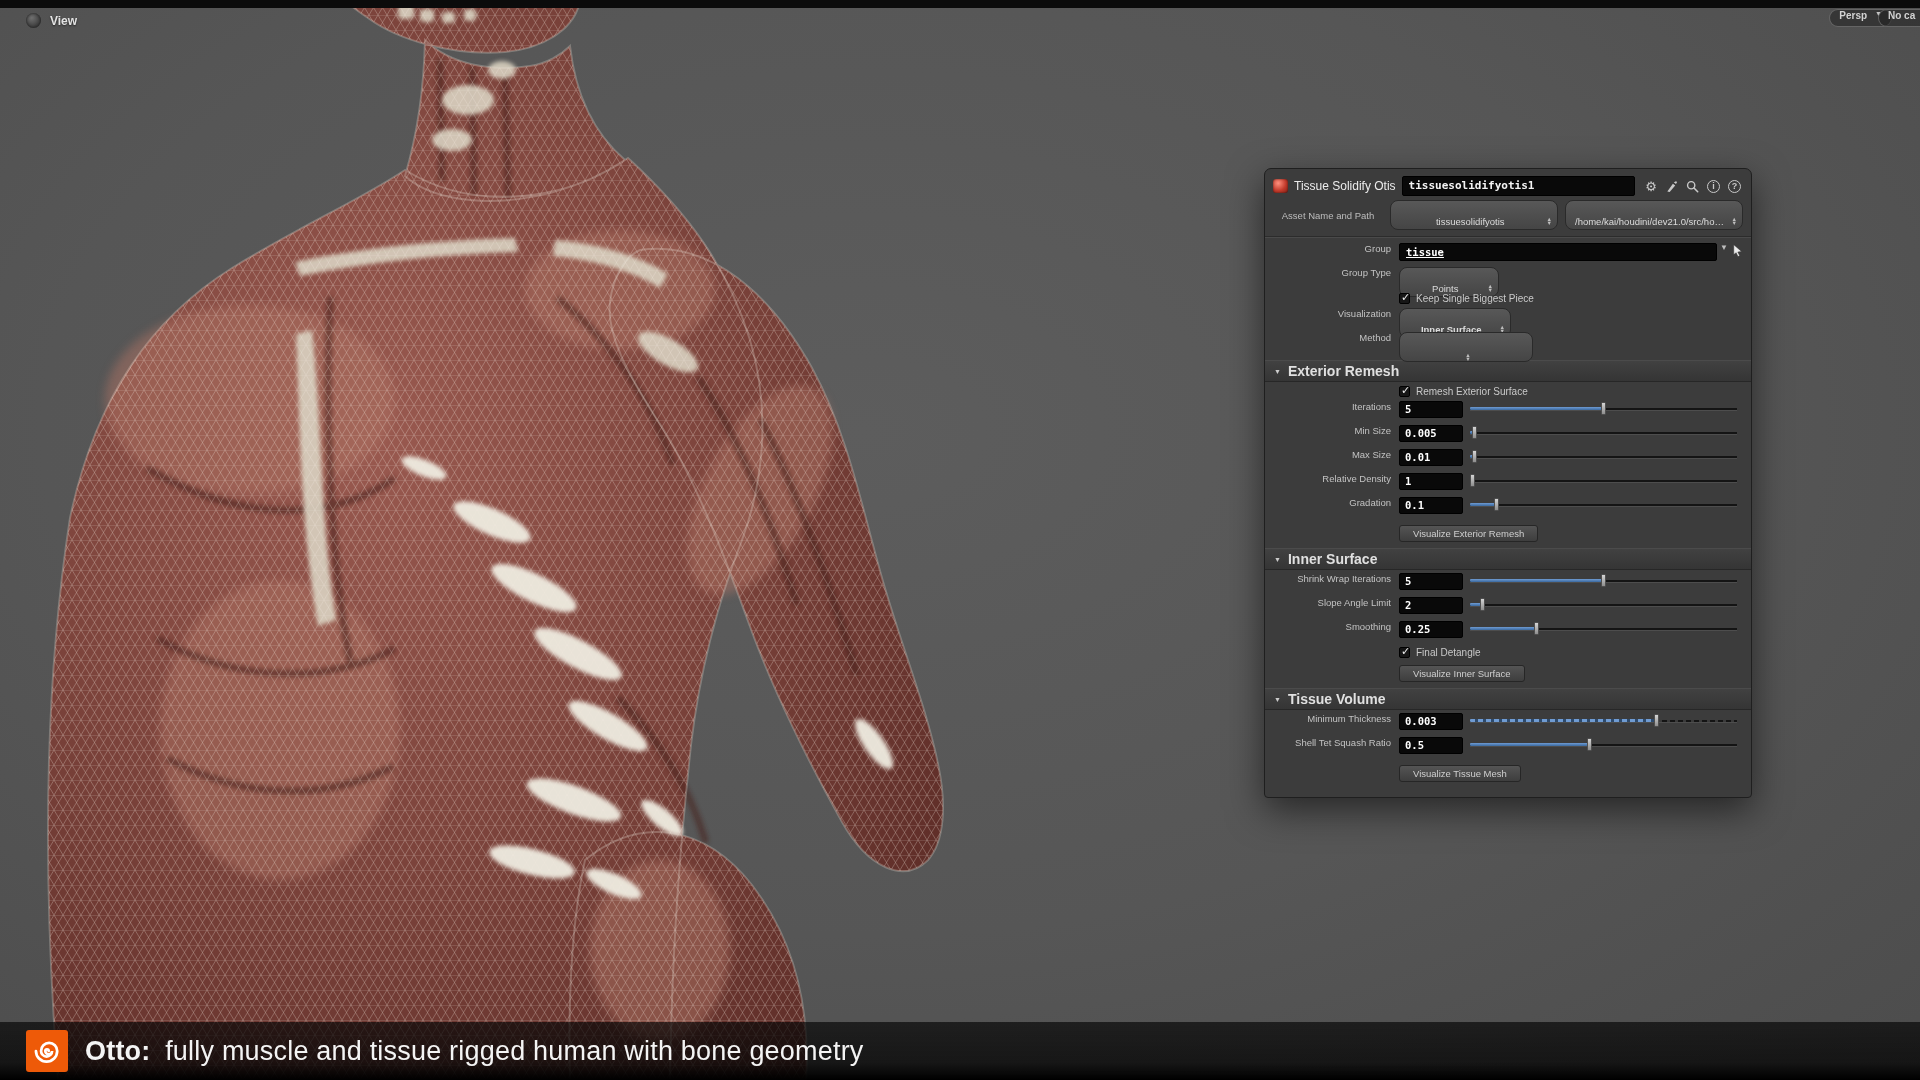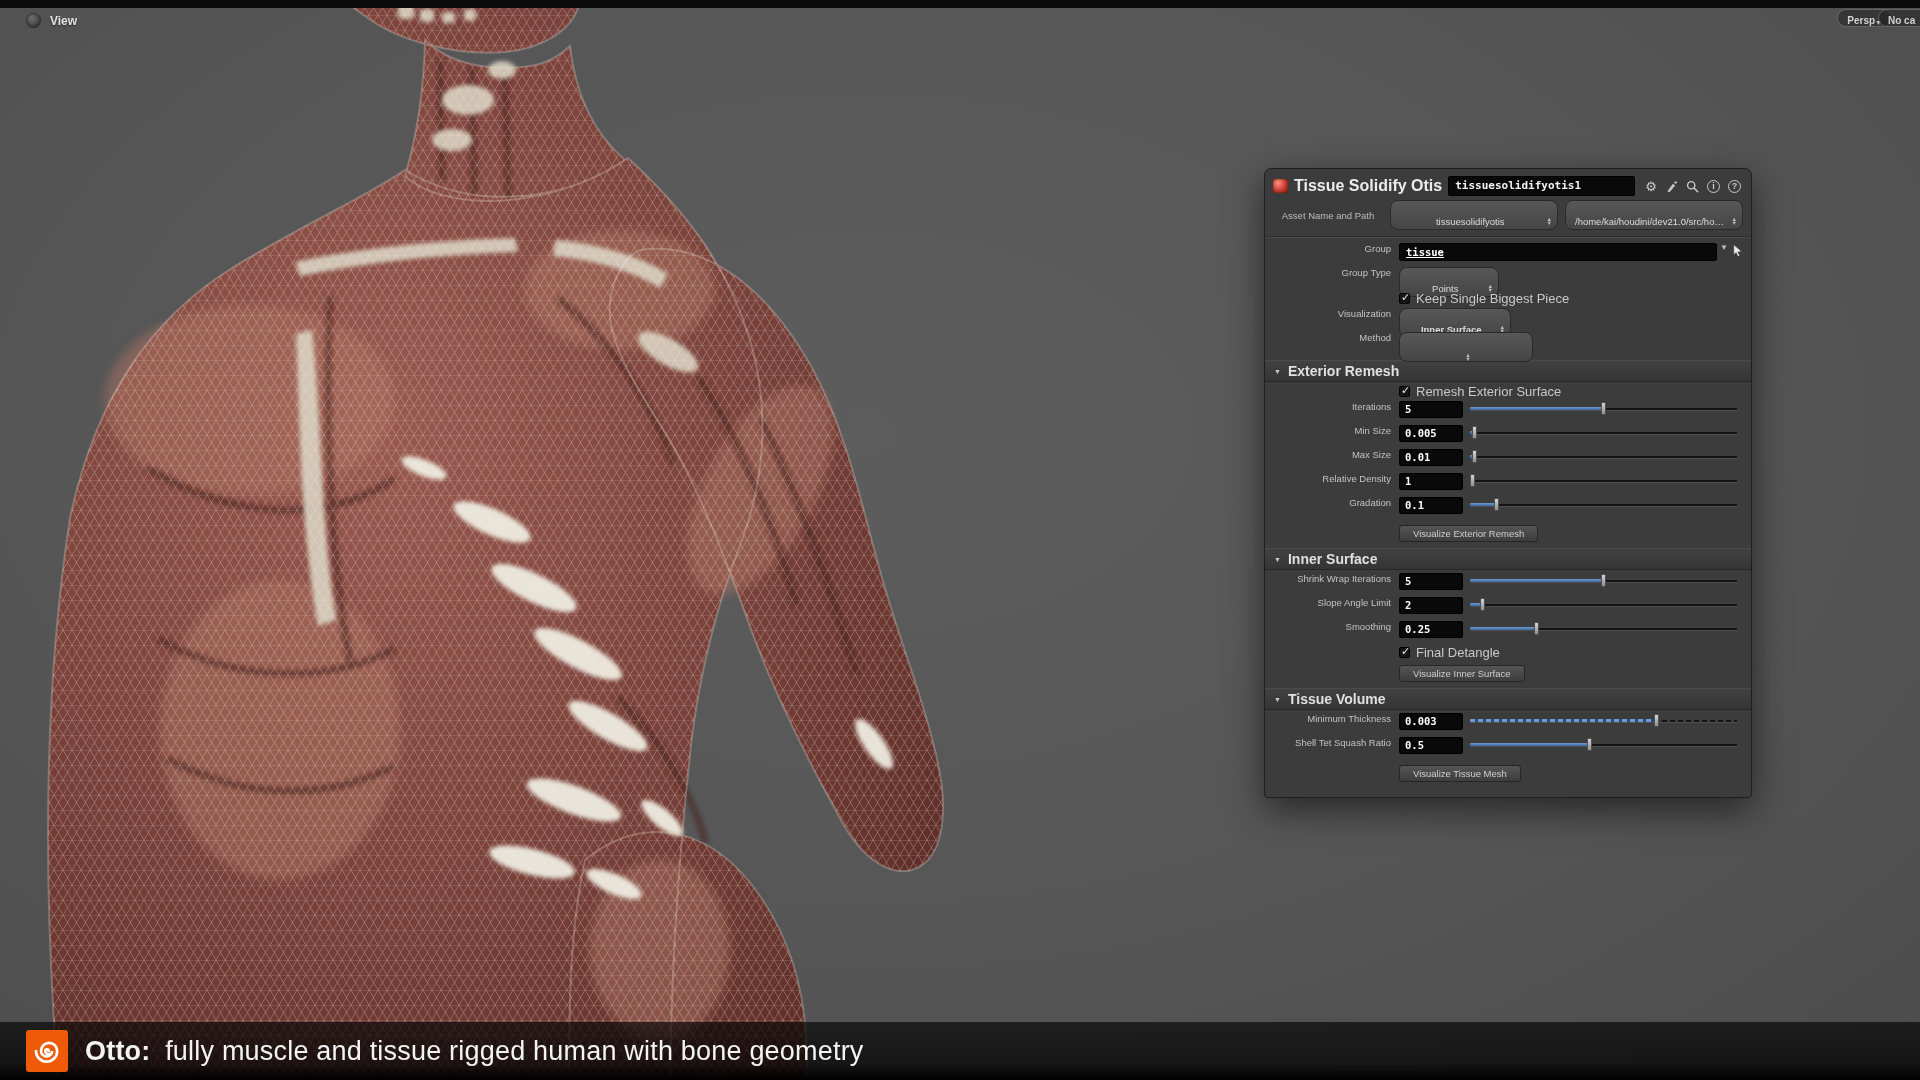--- a/index.html
+++ b/index.html
@@ -9,21 +9,21 @@
     -webkit-font-smoothing:antialiased;
   }
   
   .viewport{position:absolute;inset:0;background:radial-gradient(ellipse at 45% 40%,#5d5d5d 0%,#565656 55%,#4c4c4c 100%);}
   .anatomy{position:absolute;left:0;top:0;}
   .topbar{position:absolute;top:0;left:0;right:0;height:8px;background:#0b0b0b;z-index:4;}
   .view-menu{position:absolute;top:13px;left:26px;display:flex;align-items:center;gap:9px;z-index:4;}
   .view-icon{width:15px;height:15px;border-radius:50%;background:radial-gradient(circle at 38% 32%,#707070,#3c3c3c 70%);box-shadow:inset 0 0 3px #1d1d1d;}
   .view-label{font-size:12px;font-weight:bold;color:#e3e3e3;text-shadow:0 1px 2px rgba(0,0,0,.55);}
   .pill{position:absolute;top:9px;height:16px;background:rgba(28,28,28,.5);border:1px solid rgba(140,140,140,.55);
-    border-radius:10px;color:#d2d2d2;font-size:10px;font-weight:bold;display:flex;align-items:flex-end;padding:0 9px;gap:0;z-index:4;}
+    border-radius:10px;color:#d2d2d2;font-size:10px;font-weight:bold;display:flex;align-items:flex-start;padding:0 9px;gap:8px;z-index:4;}
   .pill .dd{font-size:7px;color:#c4c4c4;}
   #persp-pill{right:28px;}
   #nocam-pill{right:-24px;width:46px;}
   
   .caption{position:absolute;left:0;right:0;bottom:0;height:58px;z-index:5;
     background:linear-gradient(rgba(6,6,6,.68),rgba(6,6,6,.78) 70%,#000 100%);
     display:flex;align-items:center;padding-left:26px;gap:17px;}
   .logo{width:42px;height:42px;background:#ee5a08;border-radius:3px;display:flex;align-items:center;justify-content:center;flex:0 0 auto;}
   .caption-text{font-size:27px;color:#f4f4f4;letter-spacing:.2px;white-space:nowrap;}
   .caption-text .cb{font-weight:bold;margin-right:7px;}
@@ -31,21 +31,21 @@
   .dialog{position:absolute;left:1264px;top:168px;width:486px;z-index:6;
     background:#3c3c3c;border:1px solid #1f1f1f;border-radius:7px 7px 4px 4px;
     box-shadow:0 12px 36px rgba(0,0,0,.55);}
   .titlebar{height:22px;background:#151515;border-radius:7px 7px 0 0;display:flex;align-items:center;padding:0 10px;gap:4px;}
   .titlebar .title{color:#e4e4e4;font-size:11px;font-weight:bold;flex:1;white-space:nowrap;overflow:hidden;}
   .winbtn{color:#b8b8b8;font-size:11px;width:18px;text-align:center;line-height:22px;}
   .dbody{padding:4px 8px 10px;}
   .hrow{display:flex;align-items:center;gap:6px;padding:3px 0 3px;}
   .node-icon{width:15px;height:14px;border-radius:3px;flex:0 0 auto;
     background:radial-gradient(circle at 35% 30%,#ff907e,#c23a2b 55%,#7c1f15);box-shadow:inset 0 0 2px rgba(0,0,0,.6);}
-  .hlabel{font-size:16px;font-weight:bold;color:#ececec;white-space:nowrap;}
+  .hlabel{font-size:12px;font-weight:normal;color:#ececec;white-space:nowrap;}
   .hinput{flex:1;background:#090909;border:1px solid #000;border-radius:2px;color:#f3f3f3;
     font:bold 11px "DejaVu Sans Mono",monospace;padding:1px 6px;height:16px;line-height:16px;}
   .hicons{display:flex;align-items:center;gap:8px;padding:0 2px 0 4px;}
   .gicon{color:#c9c9c9;font-size:13px;line-height:13px;}
   .circle-icon{width:13px;height:13px;border:1.4px solid #c9c9c9;border-radius:50%;display:flex;
     align-items:center;justify-content:center;font-size:9px;font-weight:bold;color:#c9c9c9;box-sizing:border-box;}
   .arow{display:flex;align-items:center;gap:7px;padding:1px 0 4px;}
   .alabel{font-size:9.5px;color:#bdbdbd;width:110px;flex:0 0 auto;text-align:center;}
   .combo{display:flex;align-items:center;background:linear-gradient(#585858,#454545);border:1px solid #2a2a2a;
     border-radius:8px;height:16px;padding:12px 5px 0 9px;color:#dcdcdc;font-size:9.5px;gap:6px;}
@@ -67,21 +67,21 @@
   .strack{position:absolute;left:0;right:0;top:7px;height:2px;background:#141414;border-bottom:1px solid #4d4d4d;}
   .sfill{position:absolute;left:0;top:6px;height:3px;background:linear-gradient(#6f9bd2,#3a699f);border-radius:1px;}
   .ticks .sfill{background:repeating-linear-gradient(90deg,#6f9bd2 0 5px,#2d4a6c 5px 8px);}
   .ticks .strack{background:repeating-linear-gradient(90deg,#141414 0 5px,#3a3a3a 5px 8px);}
   .shandle{position:absolute;top:1px;width:5px;height:13px;background:linear-gradient(#d4d4d4,#8e8e8e);
     border:1px solid #4f4f4f;border-radius:1px;margin-left:-3px;box-sizing:border-box;}
   .crow{display:flex;align-items:center;gap:6px;margin:3px 0 3px 126px;height:13px;}
   .cbox{width:11px;height:11px;background:#161616;border:1px solid #000;border-radius:2px;color:#ededed;
     font-size:11px;line-height:10px;text-align:center;box-sizing:border-box;}
   .cbox::after{content:"✓";position:relative;top:-2px;left:1px;}
-  .clabel{font-size:13px;color:#c9c9c9;white-space:nowrap;}
+  .clabel{font-size:10px;color:#c9c9c9;white-space:nowrap;}
   .sec-header{display:flex;align-items:center;gap:7px;background:linear-gradient(#414141,#353535);
     border-top:1px solid #4b4b4b;border-bottom:1px solid #272727;margin:6px -8px 3px;padding:2px 9px;}
   .tri{font-size:7px;color:#cccccc;}
   .tri::after{content:"▼";}
   .sec-title{font-size:14px;font-weight:bold;color:#e0e0e0;}
   .brow{margin:4px 0 5px 126px;}
   .vbutton{background:linear-gradient(#545454,#3e3e3e);border:1px solid #262626;border-radius:3px;color:#cfcfcf;
     font-size:9.5px;padding:2px 13px;font-family:"Liberation Sans",sans-serif;}
 </style>
 </head>

